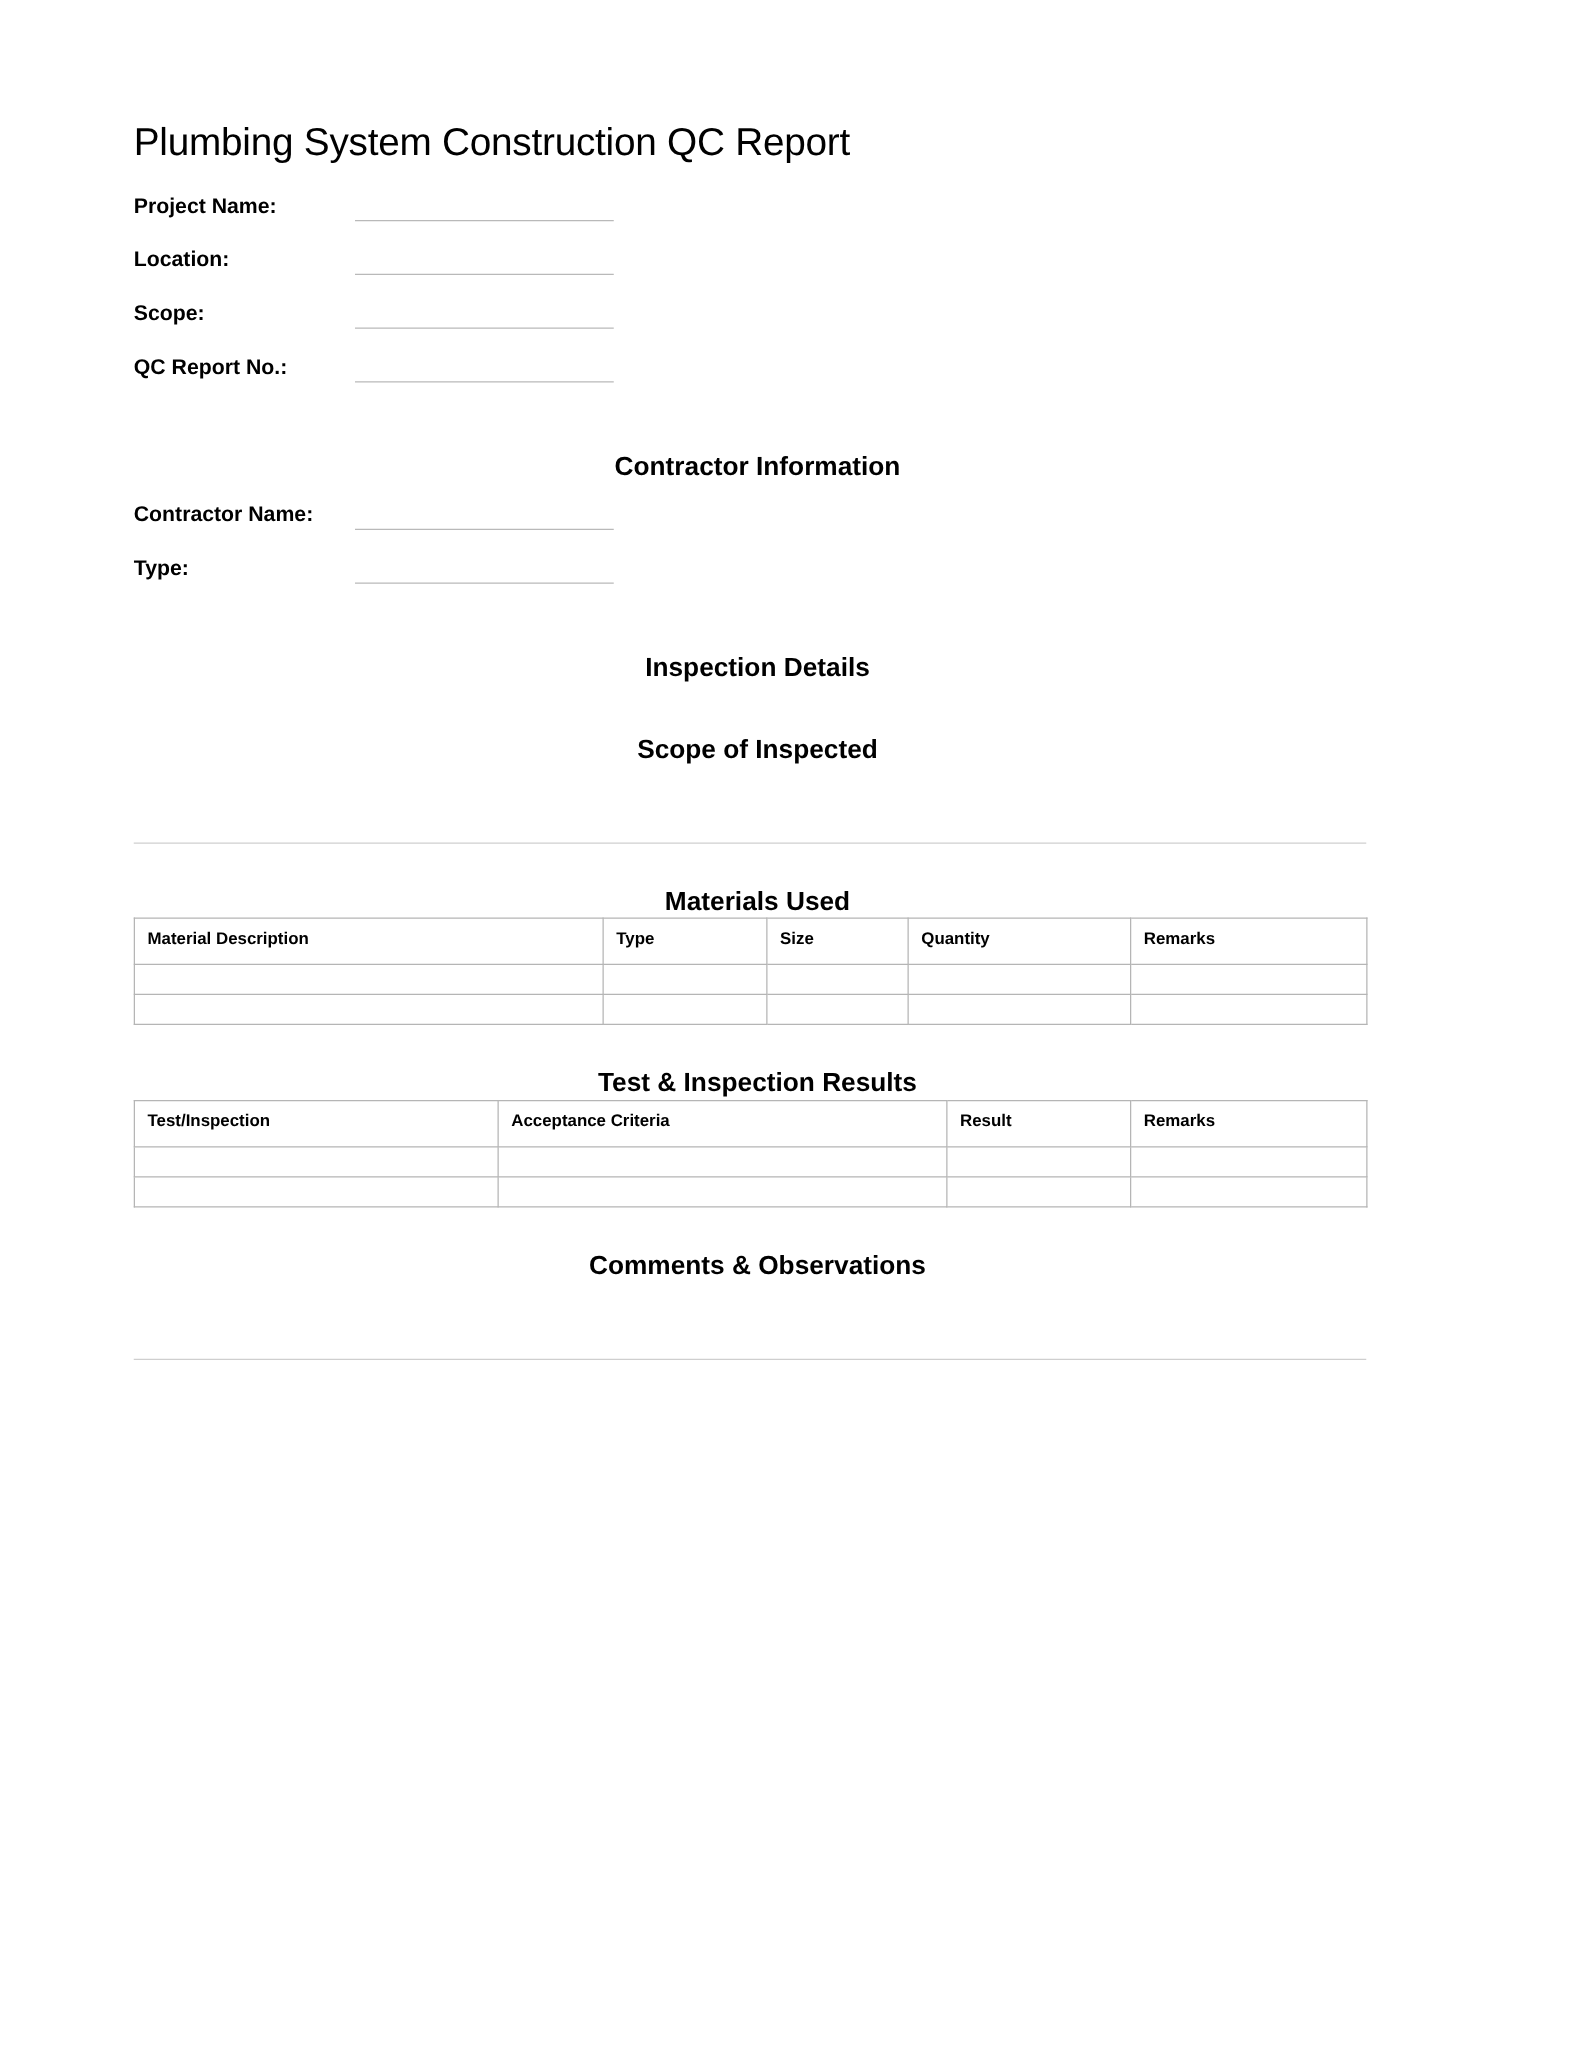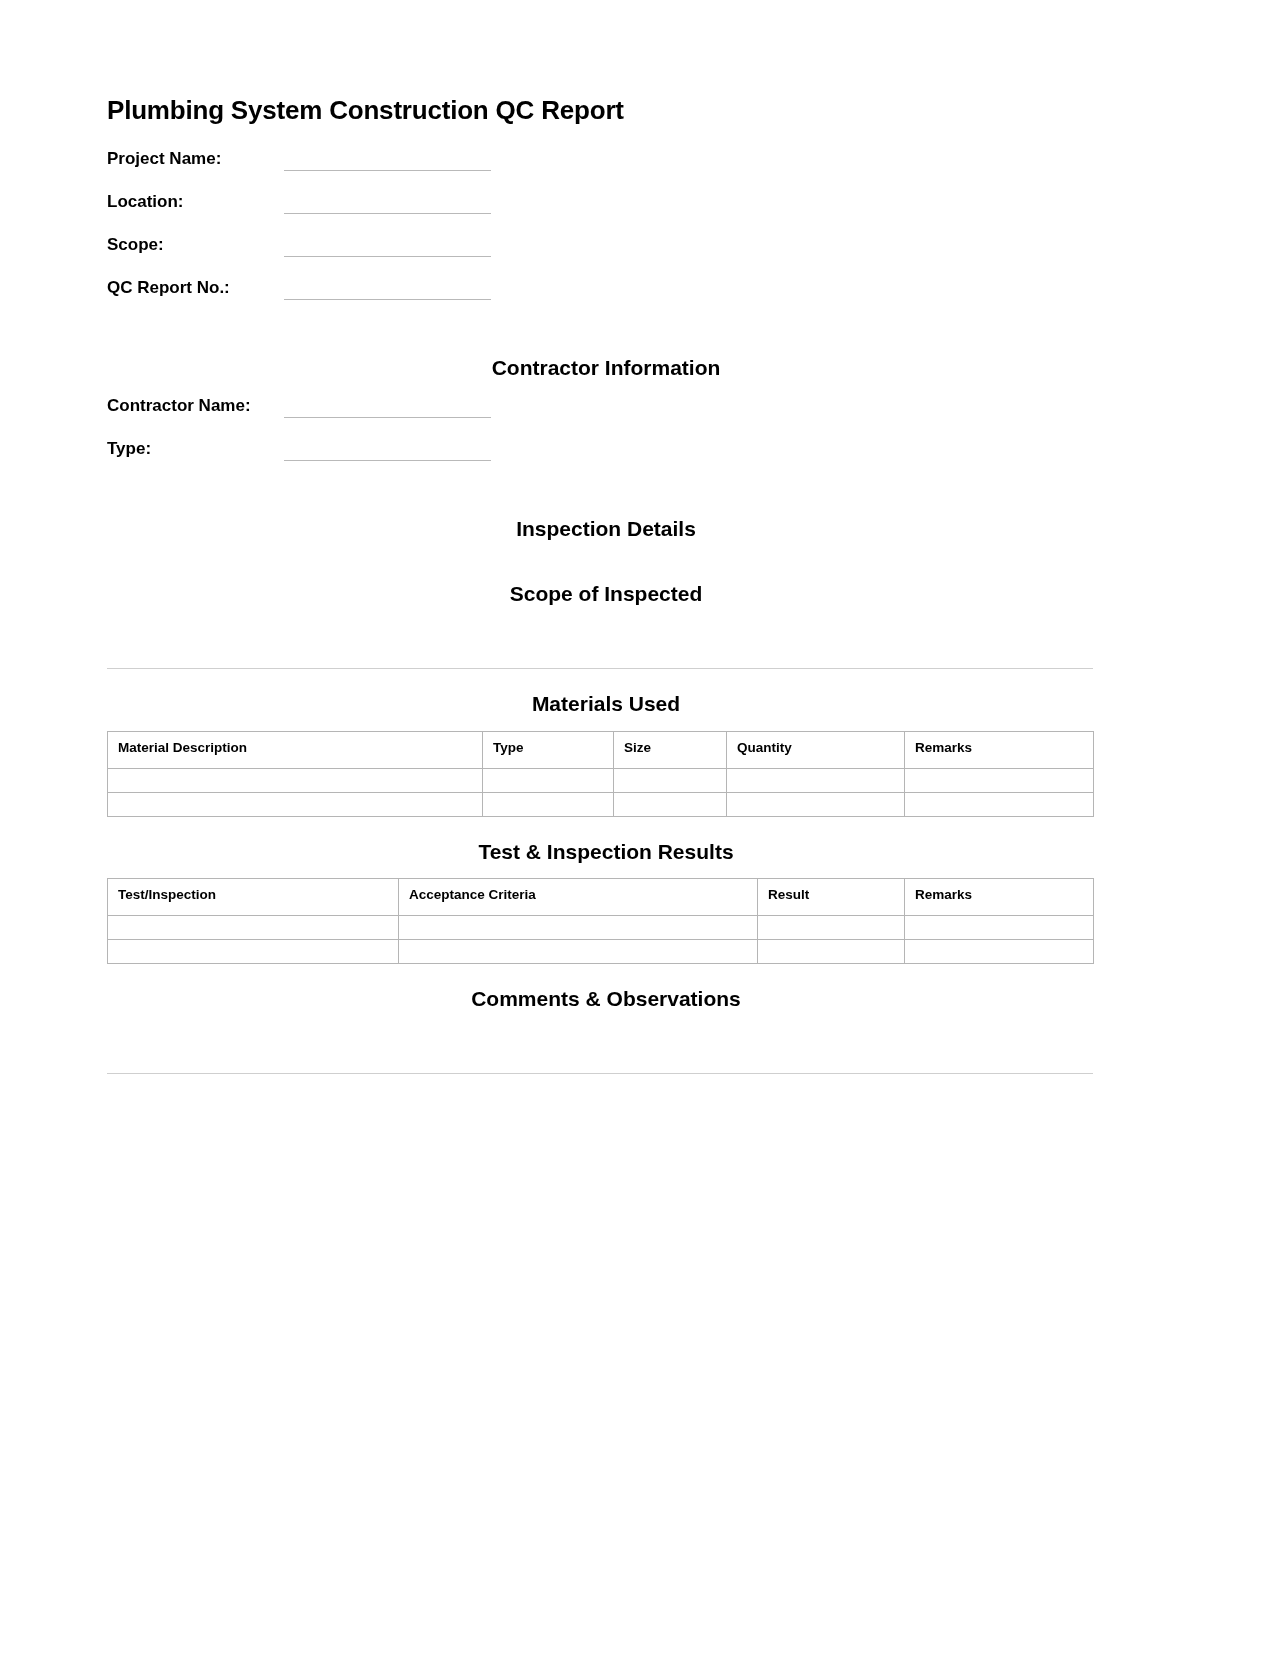--- a/index.html
+++ b/index.html
@@ -16,22 +16,22 @@
   }
   .page {
     position: relative;
     width: 1263px;
     height: 1654px;
     background: #ffffff;
     box-sizing: border-box;
     padding: 96px 158px 0 107px;
   }
   .doc-title {
-    font-size: 26px;
-    font-weight: bold;
+    font-size: 31px;
+    font-weight: normal;
     letter-spacing: -0.2px;
     line-height: 1.15;
     margin: 0 0 22px 0;
     color: #000;
   }
   .field-row {
     display: flex;
     align-items: flex-start;
     height: 43px;
   }
@@ -67,21 +67,20 @@
   .divider {
     border: 0;
     border-top: 1px solid #cfcfcf;
     margin: 0;
     width: 986px;
   }
   table.grid {
     border-collapse: collapse;
     width: 986px;
     table-layout: fixed;
-    margin-top: 14px;
   }
   table.grid th,
   table.grid td {
     border: 1px solid #b5b5b5;
     padding: 7px 10px;
     text-align: left;
     vertical-align: top;
     font-size: 13.5px;
     line-height: 18px;
     color: #000;
@@ -99,21 +98,21 @@
   .mat-c1 { width: 131px; }
   .mat-c2 { width: 113px; }
   .mat-c3 { width: 178px; }
   .mat-c4 { width: 189px; }
 
   .tst-c0 { width: 291px; }
   .tst-c1 { width: 359px; }
   .tst-c2 { width: 147px; }
   .tst-c3 { width: 189px; }
 
-  .mt-34 { margin-top: 22px; }
+  .mt-34 { margin-top: 34px; }
   .mt-40 { margin-top: 40px; }
 </style>
 </head>
 <body>
 
 <div class="page">
 
   <h1 class="doc-title">Plumbing System Construction QC Report</h1>
 
   <div>

